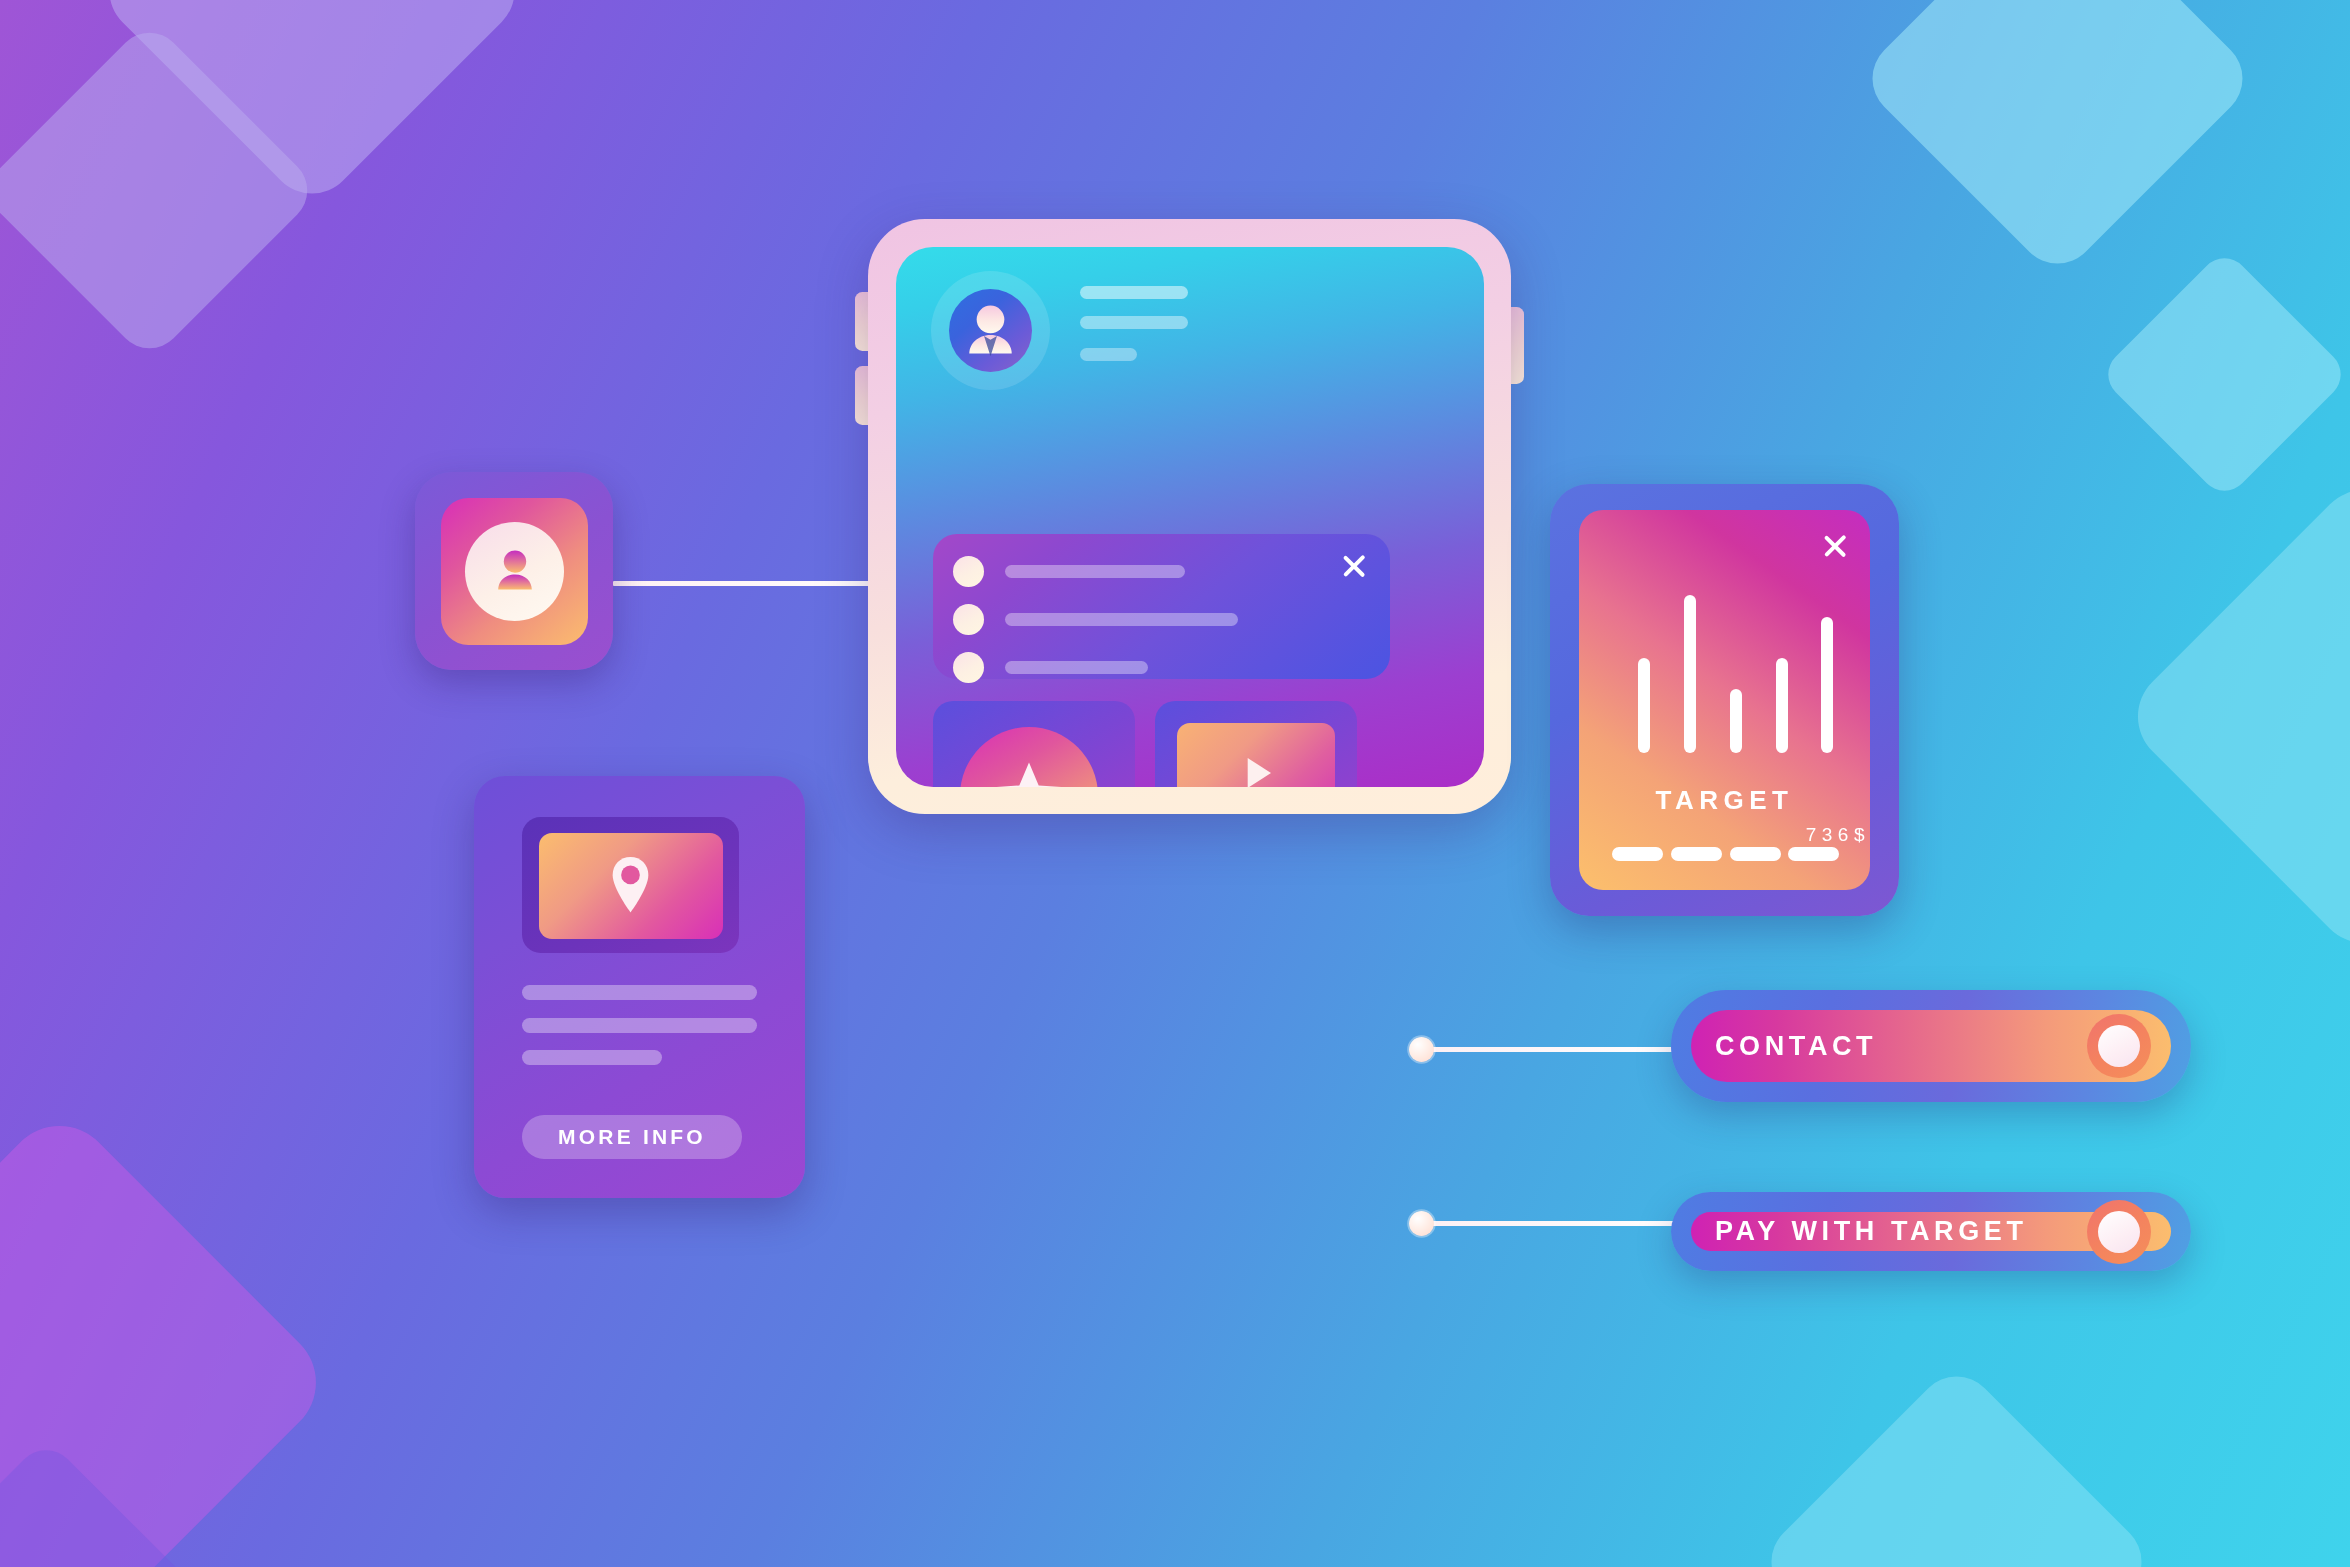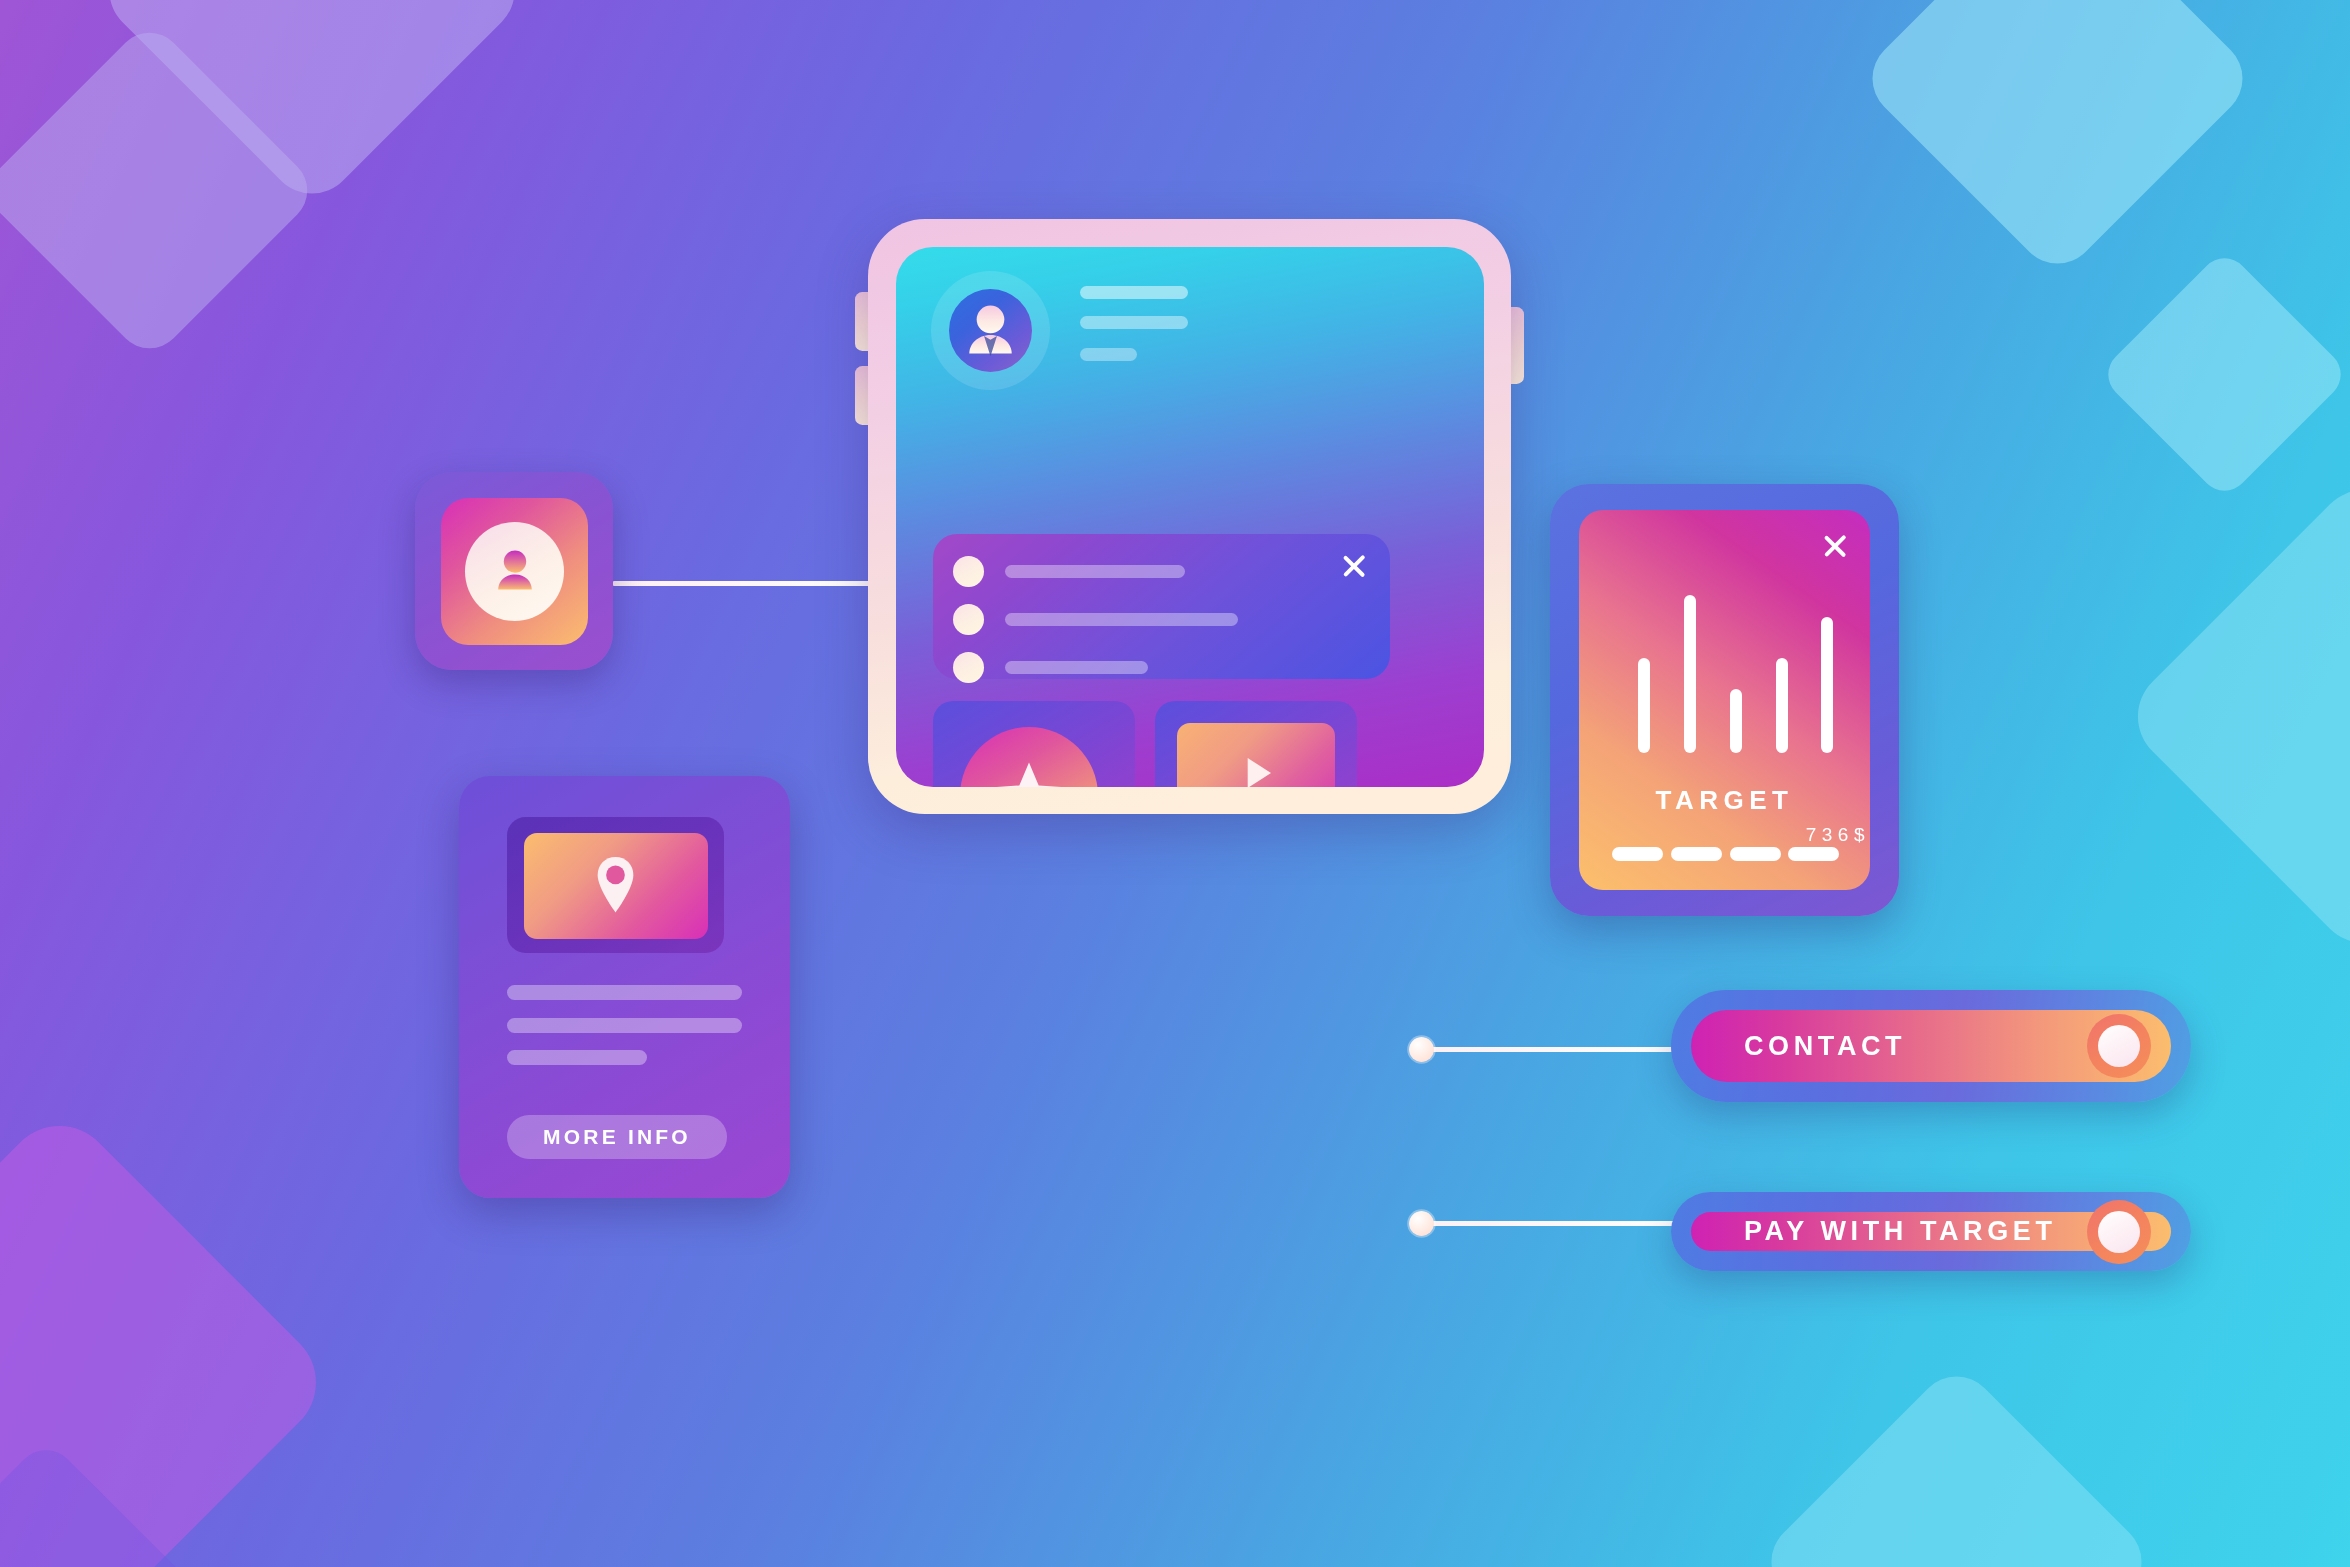--- a/index.html
+++ b/index.html
@@ -53,21 +53,21 @@
      background:linear-gradient(135deg,#f9b274 0%,#f09a85 35%,#e0609f 68%,#d334b6 100%);}
 
   
   #badge{position:absolute;left:415px;top:472px;width:198px;height:198px;border-radius:37px;z-index:9;
      background:linear-gradient(150deg,#7b5ad8 0%,#8a52d2 50%,#9a4fcf 100%);
      box-shadow:0 13px 35px rgba(50,20,100,.3);}
   #badge-inner{position:absolute;left:26px;top:26px;width:147px;height:147px;border-radius:27.5px;
      background:linear-gradient(140deg,#d82fb8 0%,#e0569d 30%,#ef8d80 62%,#fbbd6e 100%);}
 
   
-  #info-card{position:absolute;left:459px;top:776px;width:331px;height:422px;border-radius:31px;z-index:9;
+  #info-card{position:absolute;left:474px;top:776px;width:331px;height:422px;border-radius:31px;z-index:9;
      background:linear-gradient(150deg,#6e4fd8 0%,#7b4fd6 30%,#8c4ad4 65%,#9b47d2 100%);
      box-shadow:0 14.7px 40px rgba(50,20,100,.3);}
   #info-thumb-frame{position:absolute;left:48px;top:41px;width:217px;height:136px;border-radius:18.4px;
      background:linear-gradient(150deg,#5a32b8,#6c33bb 60%,#7c35bd);}
   #info-thumb{position:absolute;left:16.5px;top:15.6px;width:184px;height:106px;border-radius:13px;
      background:linear-gradient(135deg,#fbbd6e 0%,#f09a85 35%,#e2589f 70%,#d82fb8 100%);}
   .iline{position:absolute;height:14.7px;border-radius:9.2px;background:rgba(255,255,255,.35);}
   #more-info-btn{position:absolute;left:48px;bottom:39px;width:220px;height:44px;border-radius:24px;
      background:rgba(255,255,255,.26);display:flex;align-items:center;justify-content:center;
      color:#fff;font-size:21px;font-weight:700;letter-spacing:3.2px;}
@@ -86,21 +86,21 @@
   #diagram-value{position:absolute;left:0;right:0;top:314px;text-align:right;color:#fff;
      font-size:19px;font-weight:400;letter-spacing:5.5px;}
   .dash{position:absolute;height:13.8px;width:51px;border-radius:8.3px;background:#fff;}
 
   
   .pill-outer{position:absolute;border-radius:55px;z-index:9;
      background:linear-gradient(100deg,#4f7ce3 0%,#5a6fe0 30%,#6a6adc 55%,#5c86e1 80%,#4fa0e3 100%);
      box-shadow:0 13px 35px rgba(40,30,110,.26);}
   .pill-inner{position:absolute;border-radius:46px;display:flex;align-items:center;
      background:linear-gradient(90deg,#cf22b4 0%,#d7399f 18%,#e76d8b 48%,#f49a7b 74%,#fbbd6e 100%);}
-  .pill-label{color:#fff;font-size:27px;font-weight:700;letter-spacing:4.6px;margin-left:53px;}
+  .pill-label{color:#fff;font-size:27px;font-weight:700;letter-spacing:4.6px;margin-left:24px;}
   .pill-toggle-outer{position:absolute;right:20px;top:50%;transform:translateY(-50%);
      width:64px;height:64px;border-radius:50%;
      background:linear-gradient(145deg,#f0736d,#f4825f 50%,#f58f5a);
      display:flex;align-items:center;justify-content:center;}
   .pill-toggle-inner{width:42px;height:42px;border-radius:50%;
      background:linear-gradient(150deg,#ffffff,#fdeef4 60%,#f7e4f0);}
 </style>
 </head>
 <body>
 

